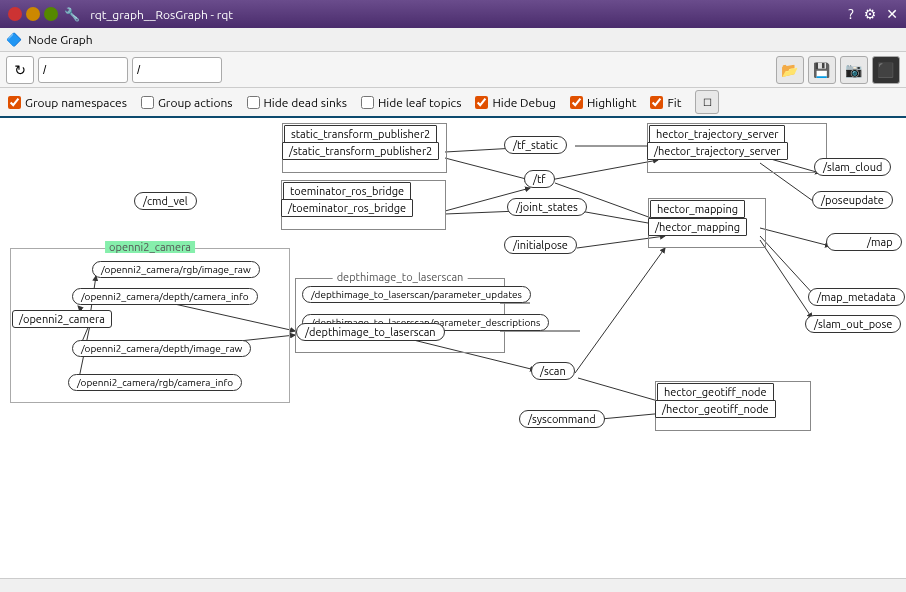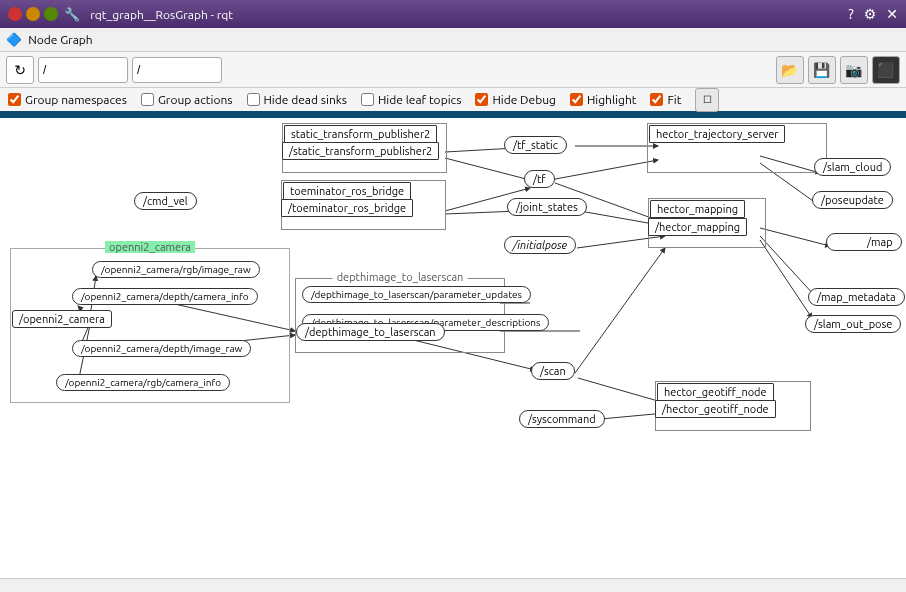--- a/index.html
+++ b/index.html
@@ -63,21 +63,21 @@
     }
     
     
     .checkbox-bar {
       background: #f5f5f5;
       height: 30px;
       display: flex;
       align-items: center;
       padding: 0 8px;
       gap: 14px;
-      border-bottom: 7px solid #0c4a6e;
+      border-bottom: 2px solid #0c4a6e;
     }
     .cb-item { display: flex; align-items: center; gap: 4px; font-size: 12px; cursor: pointer; }
     .cb-checked { accent-color: #e05000; }
     
     
     .graph-area {
       background: white;
       flex: 1;
       position: relative;
       overflow: hidden;
@@ -255,42 +255,43 @@
 
   <div style="position:absolute;left:10px;top:130px;width:280px;height:155px;border:1px solid #aaa;background:transparent;">
     <span style="position:absolute;top:-8px;left:50%;transform:translateX(-50%);background:#86efac;padding:0 4px;font-size:11px;color:#555;">openni2_camera</span>
   </div>
 
   <div class="node-box" style="left:12px;top:192px;border-radius:3px;">/openni2_camera</div>
 
   <div class="topic-oval" style="left:92px;top:143px;font-size:10px;">/openni2_camera/rgb/image_raw</div>
   <div class="topic-oval" style="left:72px;top:170px;font-size:10px;">/openni2_camera/depth/camera_info</div>
   <div class="topic-oval" style="left:72px;top:222px;font-size:10px;">/openni2_camera/depth/image_raw</div>
-  <div class="topic-oval" style="left:56px;top:256px;font-size:10px;">/openni2_camera/rgb/camera_info</div>
+  <div class="topic-oval" style="left:68px;top:256px;font-size:10px;">/openni2_camera/rgb/camera_info</div>
 
   <div class="topic-oval" style="left:134px;top:74px;">/cmd_vel</div>
 
   <div style="position:absolute;left:282px;top:5px;width:165px;height:50px;border:1px solid #888;"></div>
   <div class="node-box" style="left:284px;top:7px;">static_transform_publisher2</div>
   <div class="node-box" style="left:282px;top:24px;">/static_transform_publisher2</div>
 
   <div style="position:absolute;left:281px;top:62px;width:165px;height:50px;border:1px solid #888;"></div>
   <div class="node-box" style="left:283px;top:64px;">toeminator_ros_bridge</div>
   <div class="node-box" style="left:281px;top:81px;">/toeminator_ros_bridge</div>
 
   <div class="topic-oval" style="left:504px;top:18px;border-radius:9px;">/tf_static</div>
 
   <div class="topic-oval" style="left:524px;top:52px;">/tf</div>
 
   <div class="topic-oval" style="left:507px;top:80px;">/joint_states</div>
 
-  <div class="topic-oval" style="left:504px;top:118px;font-style:italic;">/initialpose</div>
+  <div class="topic-oval" style="left:504px;top:118px;">/initialpose</div>
 
   <div style="position:absolute;left:647px;top:5px;width:180px;height:50px;border:1px solid #888;"></div>
   <div class="node-box" style="left:649px;top:7px;">hector_trajectory_server</div>
+  <div class="node-box" style="left:647px;top:24px;">/hector_trajectory_server</div>
 
   <div style="position:absolute;left:648px;top:80px;width:118px;height:50px;border:1px solid #888;"></div>
   <div class="node-box" style="left:650px;top:82px;">hector_mapping</div>
   <div class="node-box" style="left:648px;top:100px;">/hector_mapping</div>
 
   <div class="topic-oval" style="left:814px;top:40px;">/slam_cloud</div>
 
   <div class="topic-oval" style="left:812px;top:73px;">/poseupdate</div>
 
   <div class="topic-oval" style="left:826px;top:115px;padding-left:40px;">/map</div>

